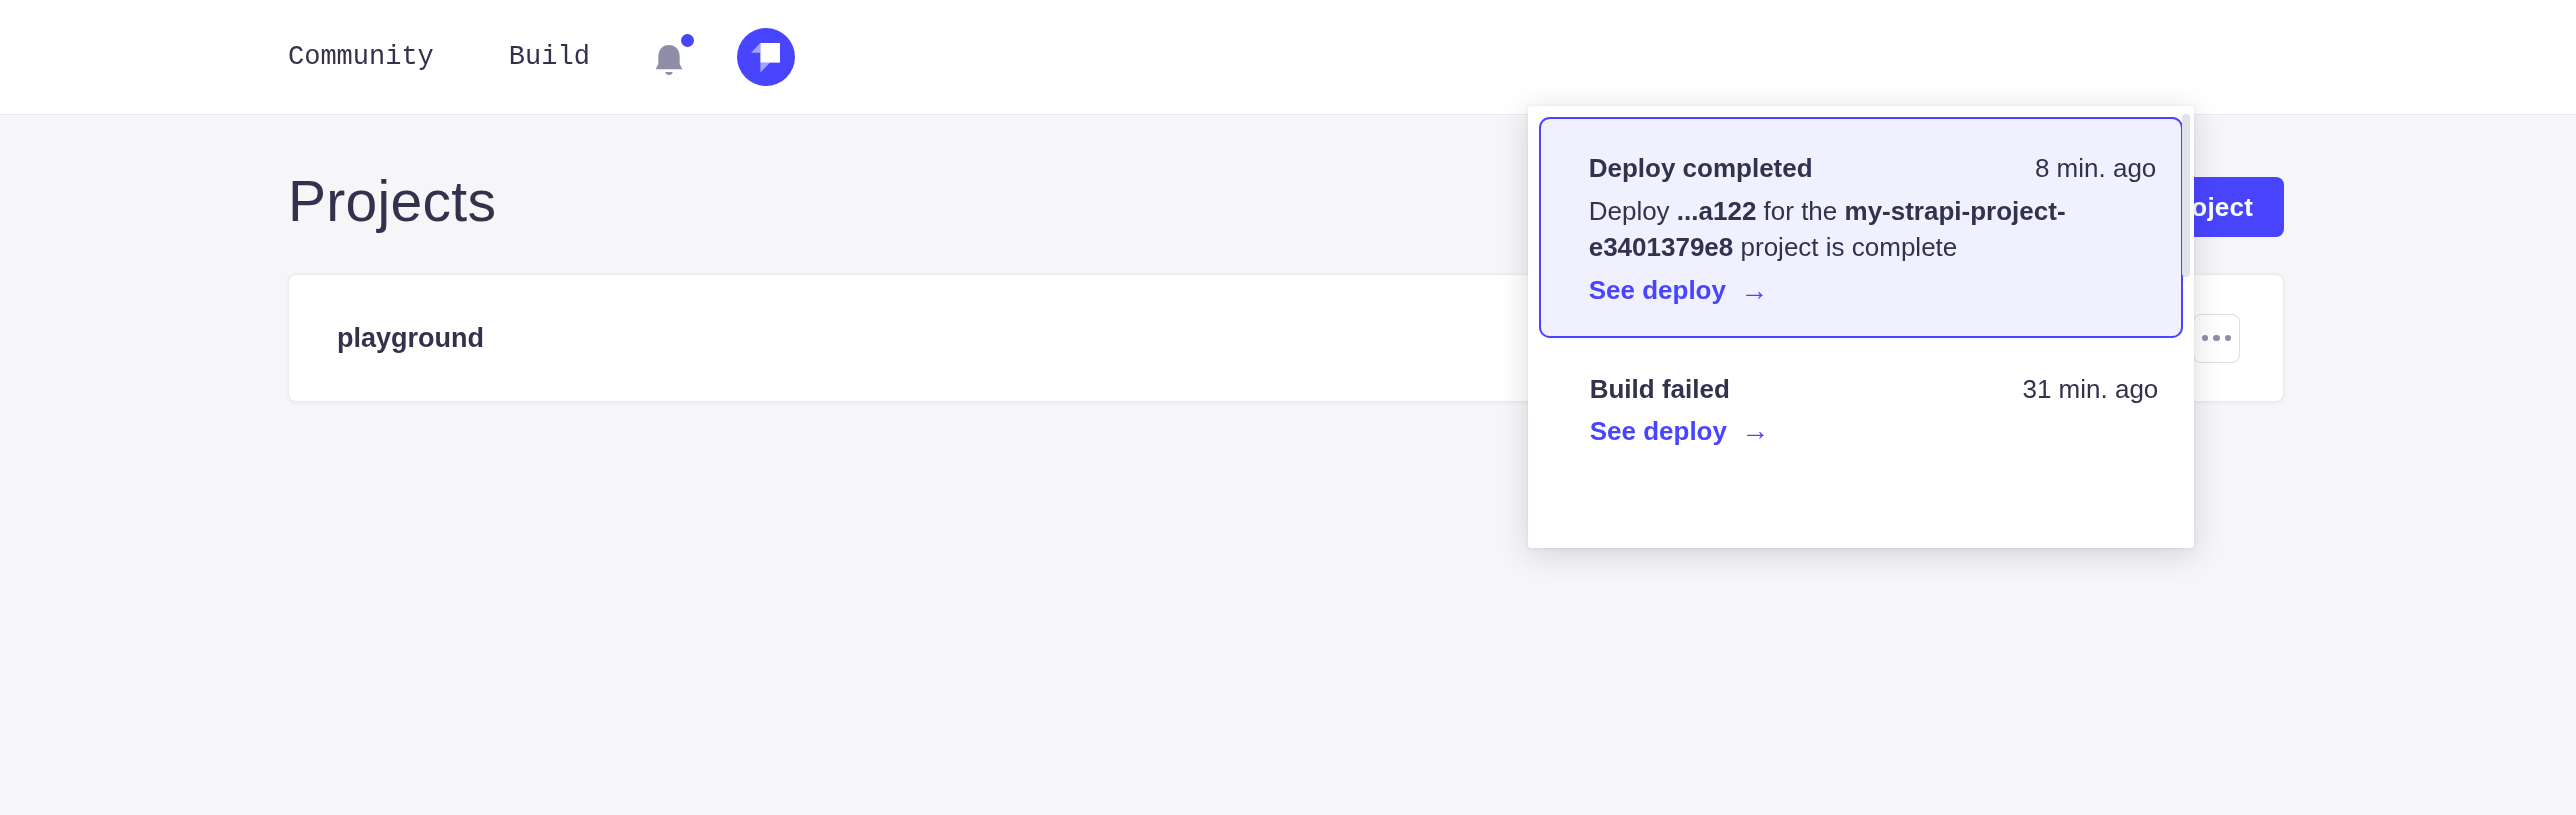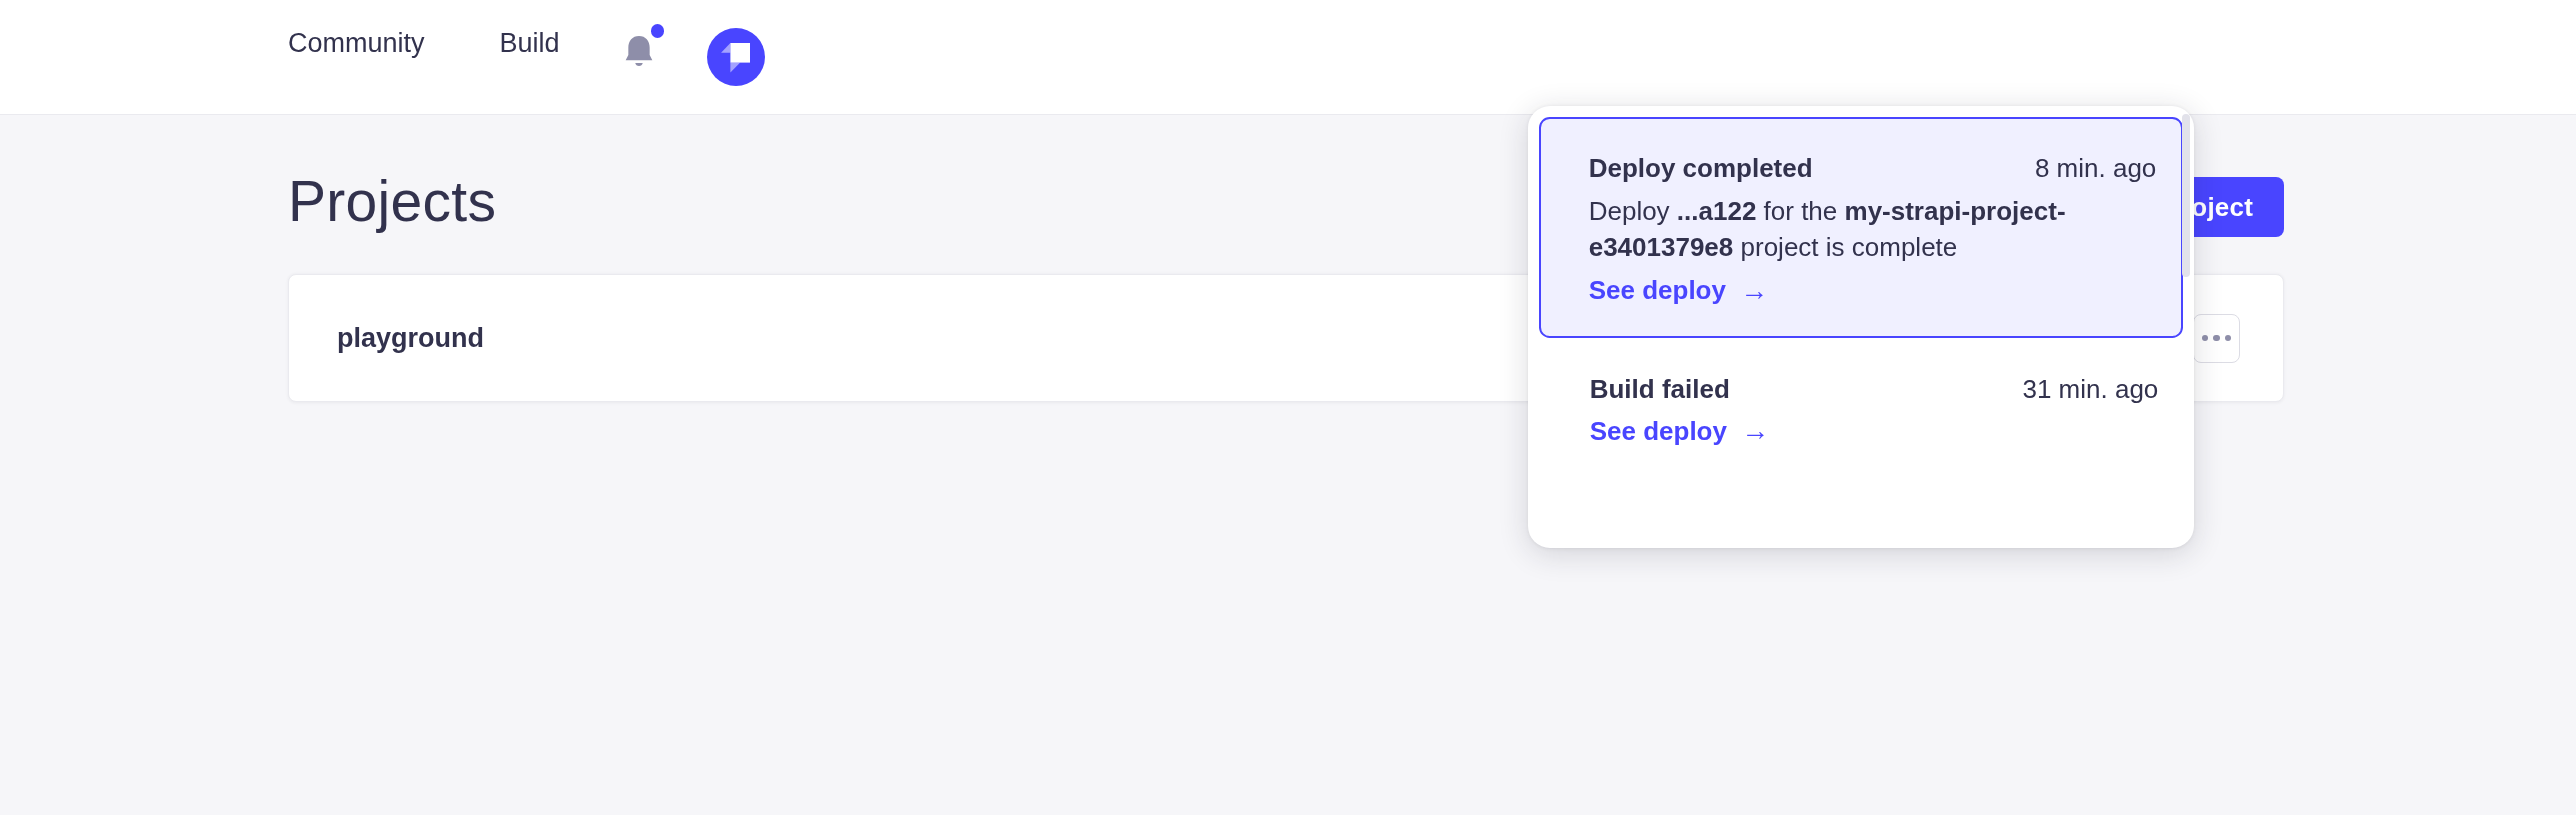--- a/index.html
+++ b/index.html
@@ -28,21 +28,21 @@
     display:flex;align-items:center;justify-content:space-between;
     padding:0 292px 0 288px;
   }
   .brand{display:flex;align-items:center;gap:20px;cursor:pointer;text-decoration:none;color:inherit;}
   .logo-tile{
     width:55px;height:55px;border-radius:12.5px;background:var(--indigo);
     display:flex;align-items:center;justify-content:center;flex:0 0 auto;
   }
   .logo-tile svg{width:55px;height:55px;display:block;}
   .brand-name{font-size:28px;font-weight:600;letter-spacing:0.2px;}
-  .topnav{display:flex;}
+  .topnav{display:flex;align-items:center;font-family:Liberation Mono, monospace;}
   .nav-link{
     font-size:27px;font-weight:500;color:var(--text-dark);
     text-decoration:none;cursor:pointer;
   }
   .nav-link + .nav-link{margin-left:75px;}
   .bell-wrap{position:relative;margin-left:63px;width:36px;height:39px;cursor:pointer;}
   .bell-wrap svg{width:32px;height:38px;display:block;margin-top:3.6px;}
   .bell-dot{
     position:absolute;top:-3.6px;right:-5.4px;width:13.4px;height:13.4px;border-radius:50%;
     background:var(--indigo);
@@ -74,21 +74,21 @@
   .project-name{font-size:27px;font-weight:700;color:var(--text-dark);}
   .more-btn{
     width:47px;height:49px;background:#fff;border:1.8px solid #dcdce4;border-radius:8px;
     display:flex;align-items:center;justify-content:center;gap:5.4px;cursor:pointer;
   }
   .more-btn i{width:6.3px;height:6.3px;border-radius:50%;background:var(--icon-gray);display:block;}
 
   
   .popover{
     position:absolute;left:1528px;top:106px;width:666px;height:442px;
-    background:#fff;border-radius:22px;
+    background:#fff;border-radius:3px;
     box-shadow:0 5.4px 30px rgba(33,33,52,.16), 0 0.9px 3.6px rgba(33,33,52,.08);
     z-index:5;padding:10.7px;overflow:hidden;
   }
   .scroll-thumb{
     position:absolute;right:4.5px;top:8px;width:8px;height:163px;border-radius:4.5px;
     background:#e2e2ea;z-index:7;
   }
   .notification{padding:32px 25px 32px 51px;cursor:pointer;}
   .notification.highlighted{
     border:2.7px solid var(--indigo);background:var(--highlight-bg);

